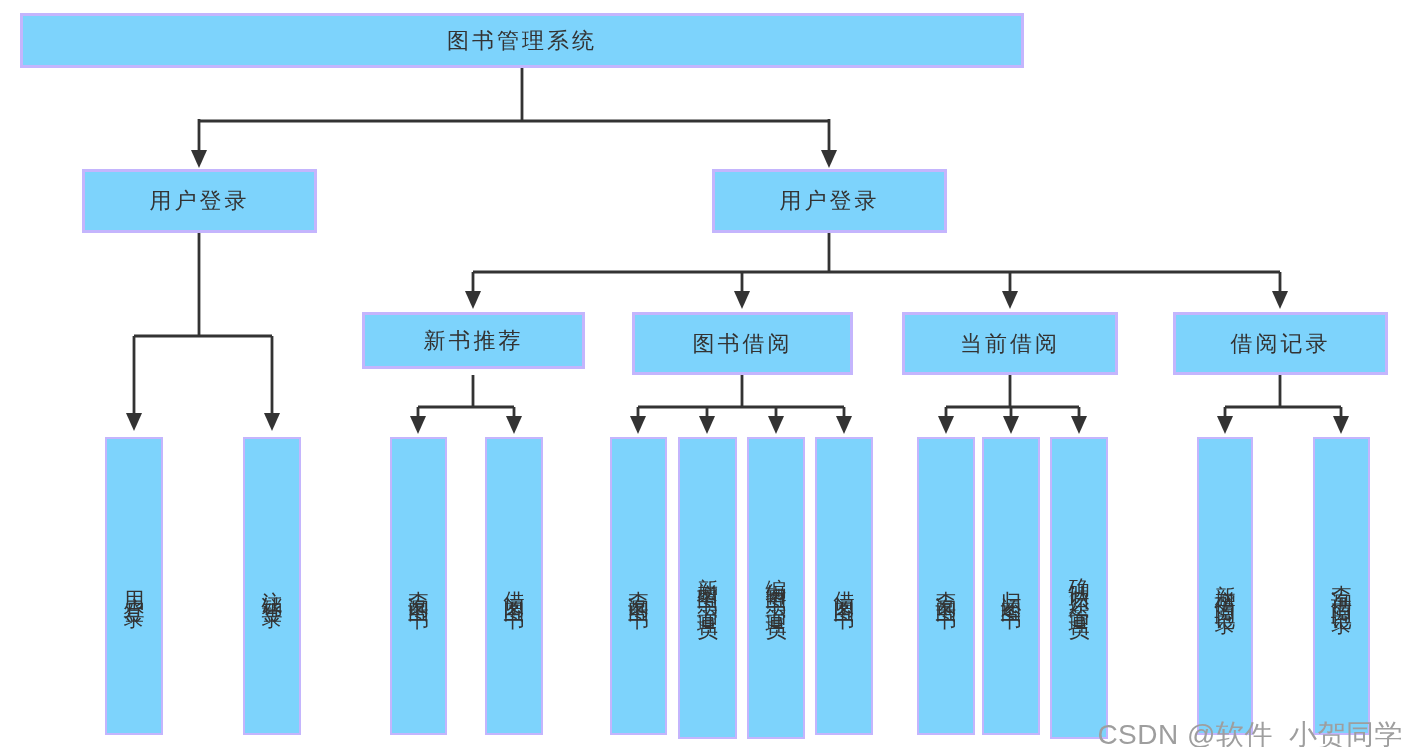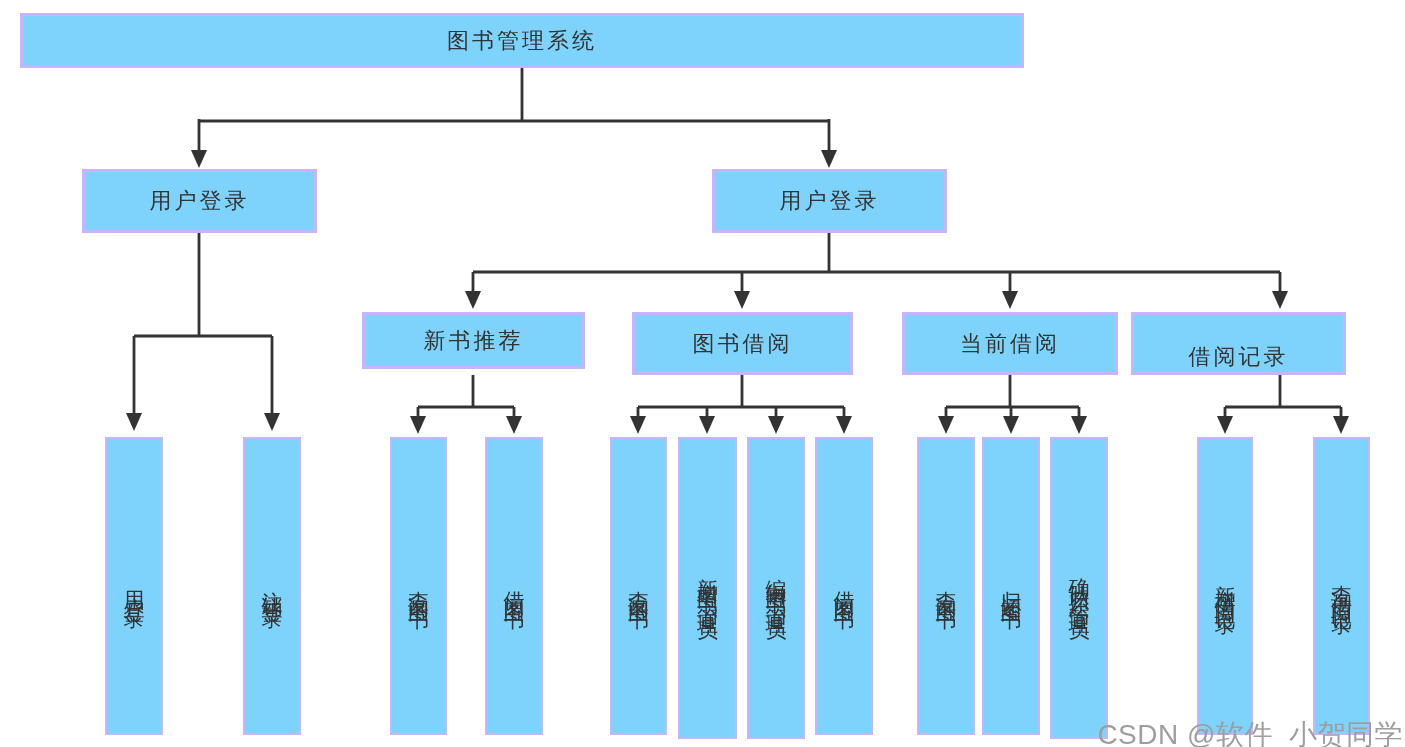--- a/index.html
+++ b/index.html
@@ -129,21 +129,21 @@
 
   <div class="node" style="left:362px; top:312px; width:223px; height:57px;">
     <span class="lbl">新书推荐</span>
   </div>
   <div class="node" style="left:632px; top:312px; width:221px; height:63px;">
     <span class="lbl">图书借阅</span>
   </div>
   <div class="node" style="left:902px; top:312px; width:216px; height:63px;">
     <span class="lbl">当前借阅</span>
   </div>
-  <div class="node" style="left:1131px; top:312px; width:215px; height:63px;align-items:flex-end;">
+  <div class="node" style="left:1173px; top:312px; width:215px; height:63px;">
     <span class="lbl">借阅记录</span>
   </div>
 
   <div class="node leaf" style="left:105px; top:437px; width:58px; height:298px;">
     <span class="lbl">用户登录</span>
   </div>
   <div class="node leaf" style="left:243px; top:437px; width:58px; height:298px;">
     <span class="lbl">注销登录</span>
   </div>
 

